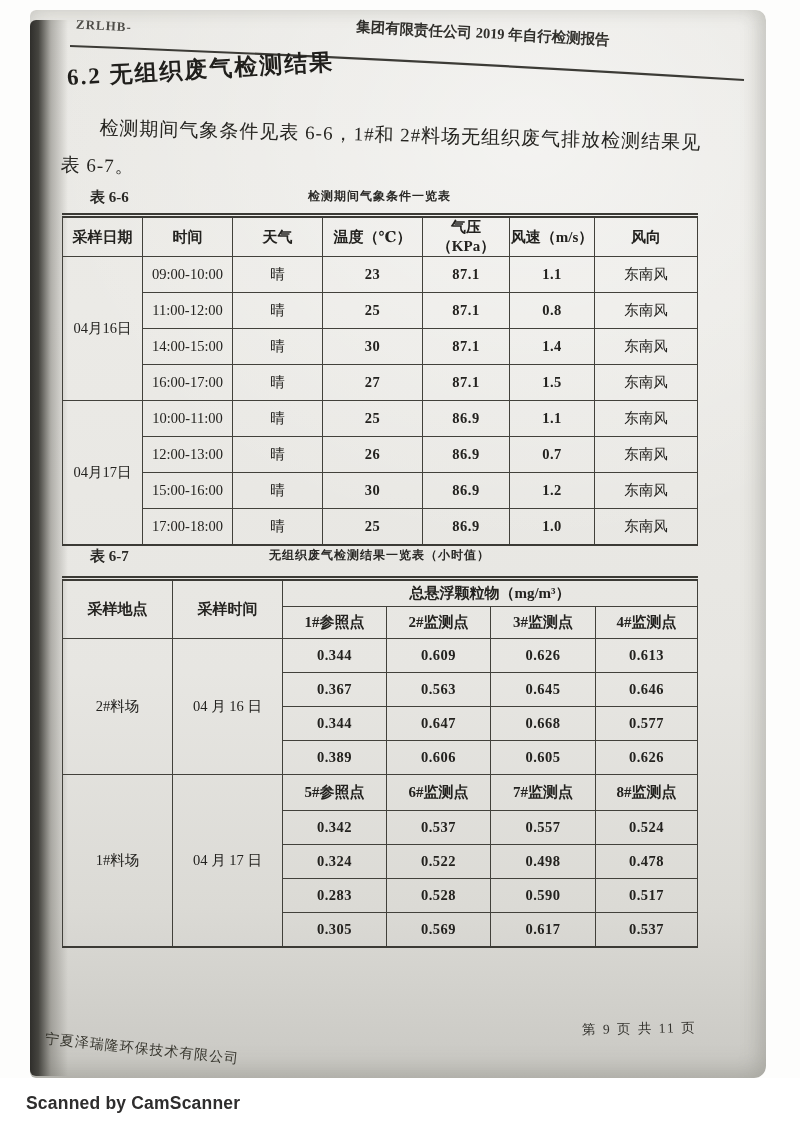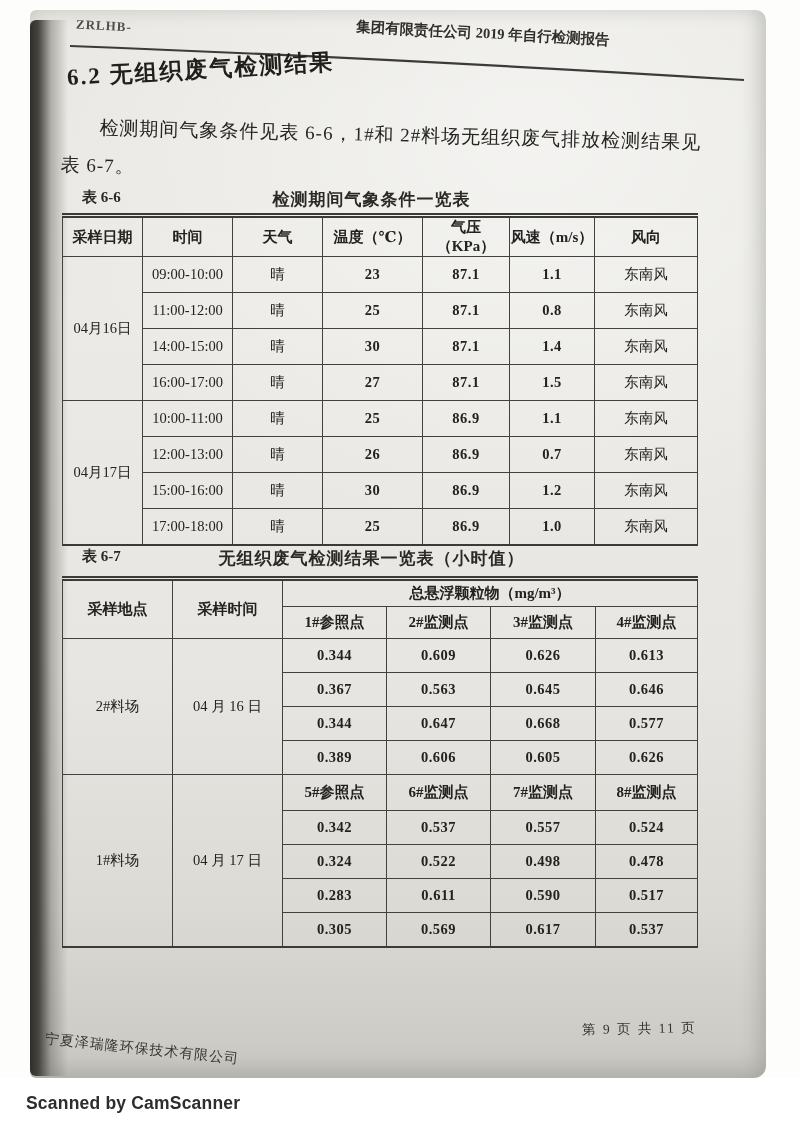--- a/index.html
+++ b/index.html
@@ -38,23 +38,23 @@
     position:absolute;left:38px;top:52px;margin:0;
     font-size:23px;font-weight:bold;letter-spacing:2px;color:#201f1c;
     transform:rotate(-3.4deg);transform-origin:0 100%;white-space:nowrap;
   }
   .para{
     position:absolute;left:32px;top:98px;width:642px;margin:0;
     font-size:19px;line-height:38px;text-indent:2em;letter-spacing:1px;color:#262521;
     transform:rotate(1.4deg);transform-origin:0 0;
   }
   
-  .cap{position:absolute;width:635px;left:24px;}
+  .cap{position:absolute;width:635px;left:32px;}
   .cap .lbl{position:absolute;left:28px;top:0;font-size:15px;font-weight:bold;}
-  .cap .ttl{display:block;text-align:center;font-size:17px;font-weight:bold;letter-spacing:1px;}
+  .cap .ttl{display:block;text-align:center;font-size:12px;font-weight:bold;letter-spacing:1px;}
   
   table.tbl{
     position:absolute;left:32px;border-collapse:collapse;table-layout:fixed;
     border-top:5px double #3b3a35;border-bottom:2.4px solid #3b3a35;
   }
   .tbl th,.tbl td{
     border:1.6px solid #42413b;text-align:center;vertical-align:middle;
     padding:0;font-size:14.5px;color:#23221f;overflow:hidden;
   }
   .tbl th{font-weight:bold;font-size:15px;}
@@ -266,21 +266,21 @@
         <td class="num">0.524</td>
       </tr>
       <tr>
         <td class="num">0.324</td>
         <td class="num">0.522</td>
         <td class="num">0.498</td>
         <td class="num">0.478</td>
       </tr>
       <tr>
         <td class="num">0.283</td>
-        <td class="num">0.611</td>
+        <td class="num">0.528</td>
         <td class="num">0.590</td>
         <td class="num">0.517</td>
       </tr>
       <tr>
         <td class="num">0.305</td>
         <td class="num">0.569</td>
         <td class="num">0.617</td>
         <td class="num">0.537</td>
       </tr>
     </tbody>

